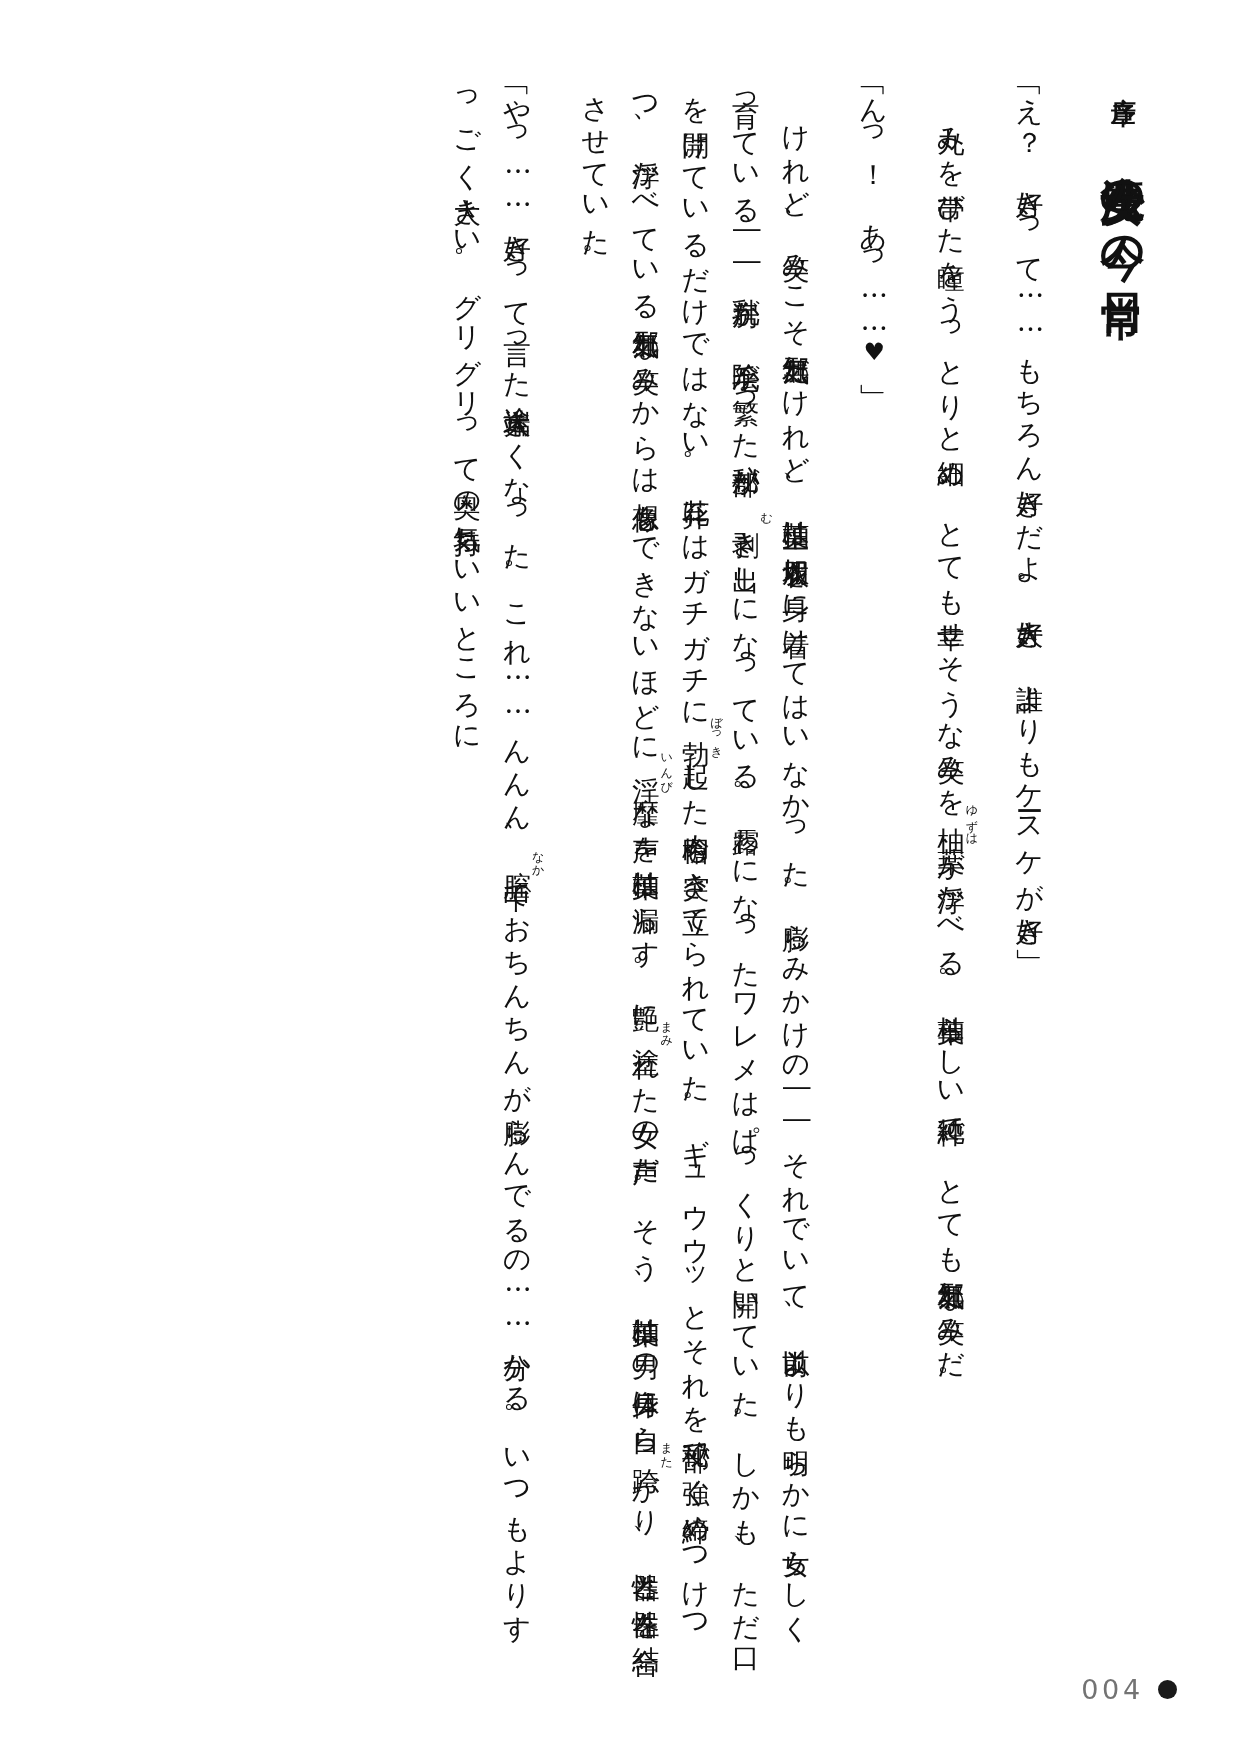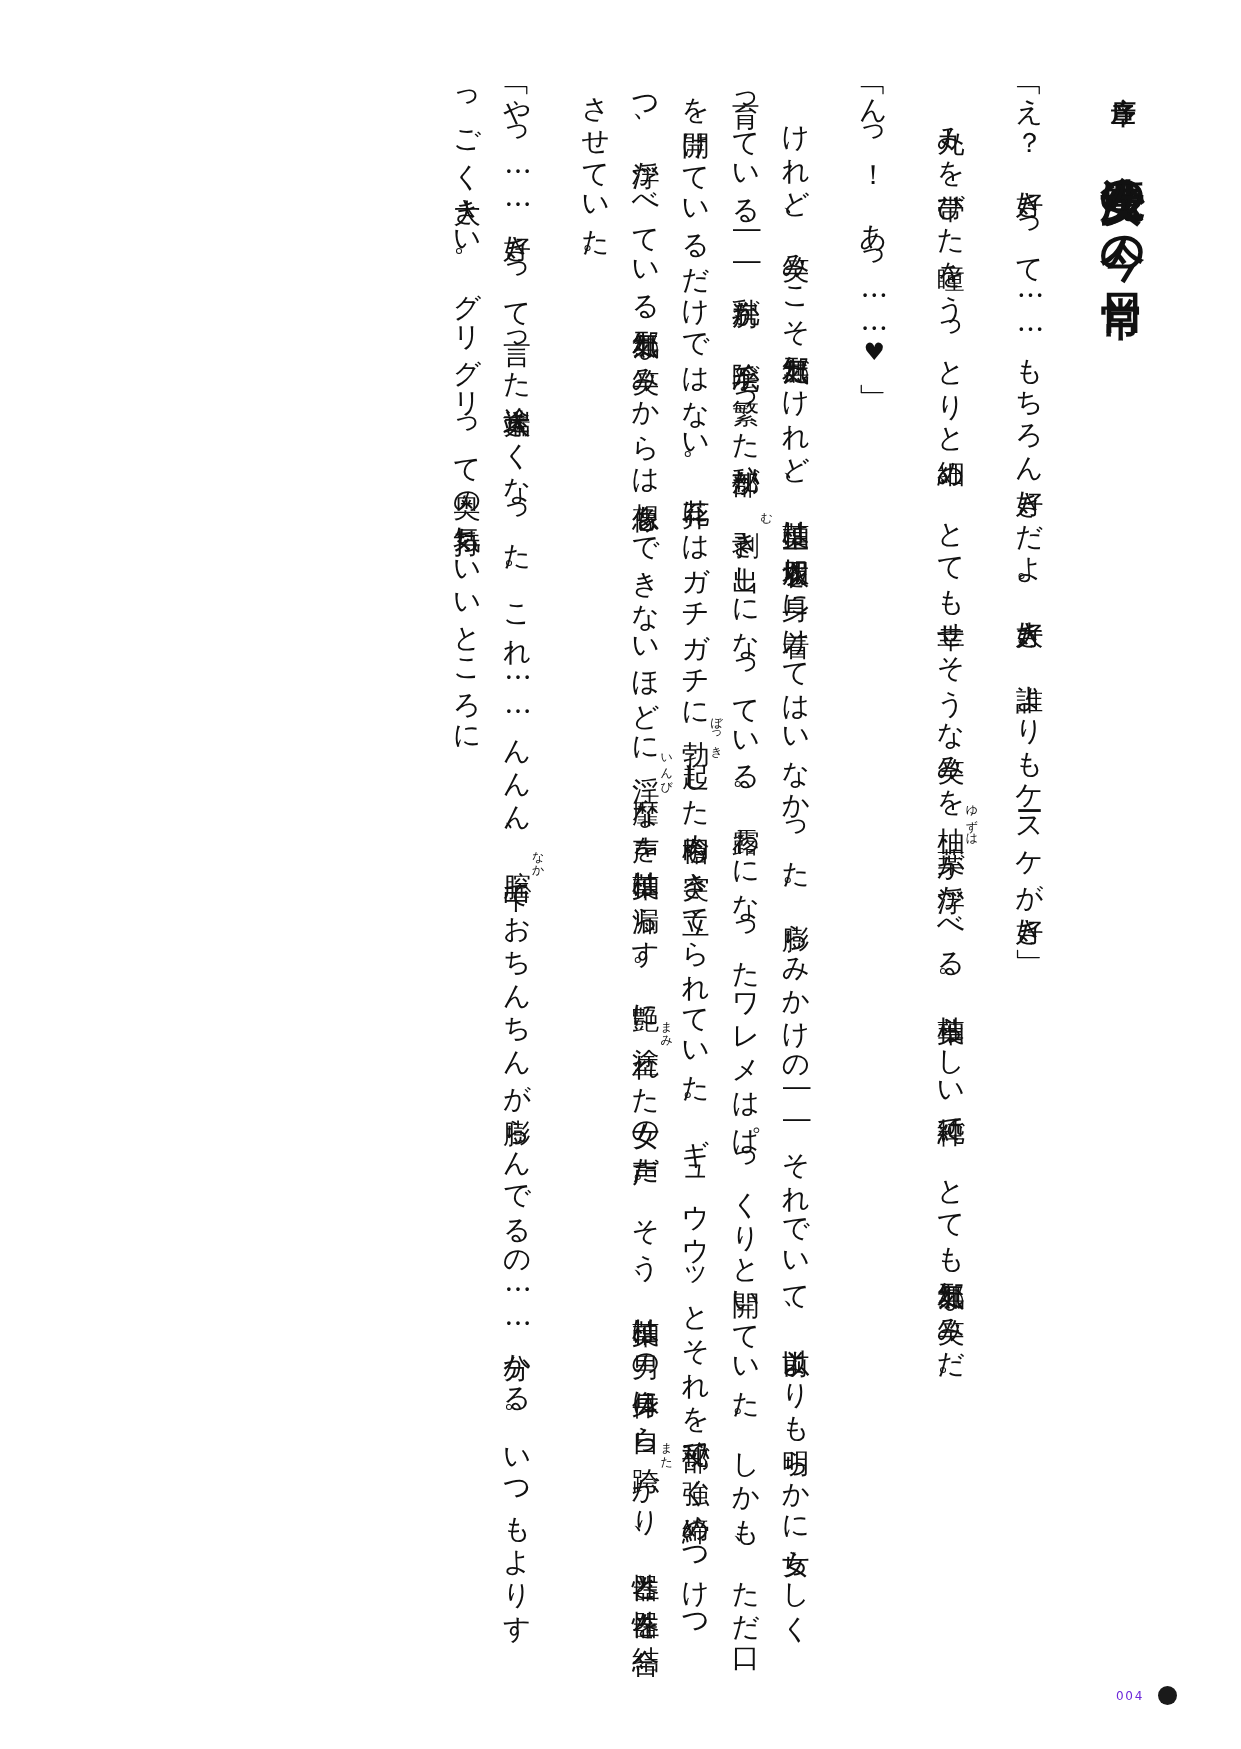--- a/index.html
+++ b/index.html
@@ -90,23 +90,23 @@
   .footer {
     position: absolute;
     right: 64px;
     bottom: 44px;
     display: flex;
     align-items: center;
     gap: 14px;
   }
   .page-num {
     font-family: "DejaVu Sans", sans-serif;
-    font-size: 12px;
+    font-size: 27px;
     letter-spacing: 0.14em;
-    color: #6d28d9;
+    color: #737373;
   }
   .page-dot {
     width: 19px;
     height: 19px;
     border-radius: 50%;
     background: #1a1a1a;
     display: block;
   }
 </style>
 </head>

